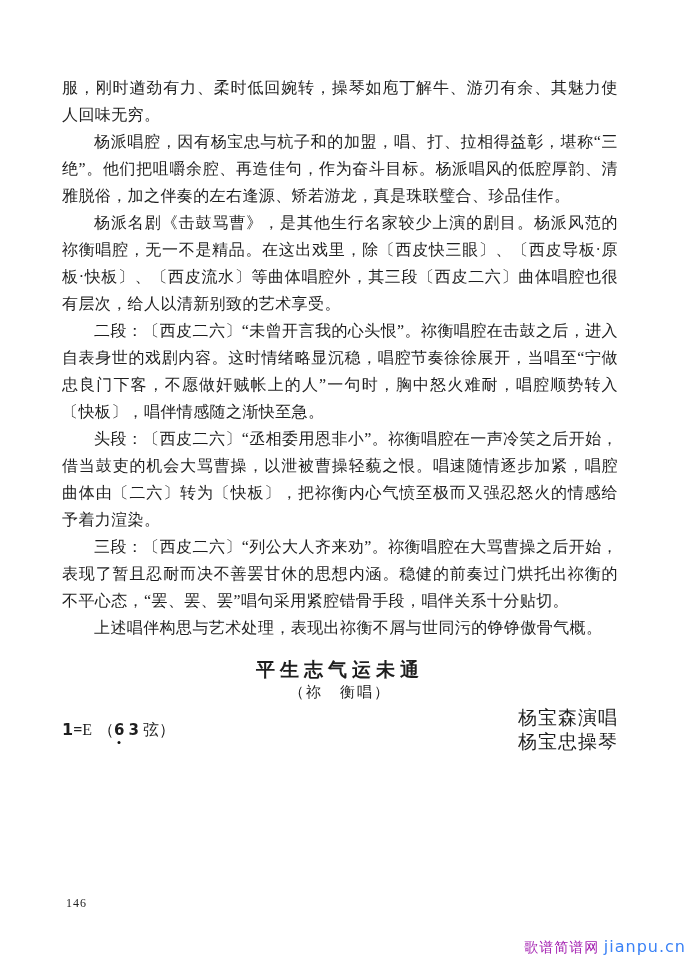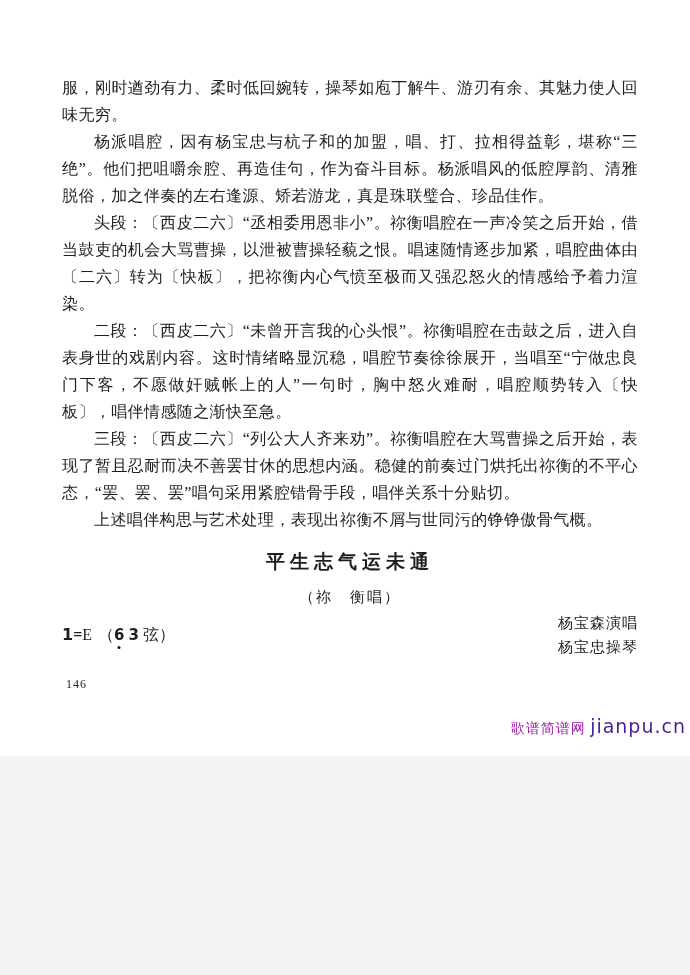--- a/index.html
+++ b/index.html
@@ -1,22 +1,22 @@
 <!DOCTYPE html>
 <html><head>
 <meta charset="utf-8">
 <style>
   html,body{margin:0;padding:0;background:#f3f3f1;}
   .page{
     position:relative;
-    width:690px;height:756px;
+    width:690px;height:975px;
     background:#ffffff;
     overflow:hidden;
     box-sizing:border-box;
-    padding:74px 52px 0 62px;
+    padding:74px 72px 0 62px;
     color:#1e1e1e;
     font-family:"Liberation Serif","DejaVu Serif",serif;
   }
   
   .body-text{
     margin:0;
     font-size:16px;
     line-height:27px;
     text-align:justify;
     text-indent:2em;
@@ -26,68 +26,69 @@
   .section-title{
     margin:27px 0 23px;
     text-align:center;
     font-size:20px;
     font-weight:bold;
     letter-spacing:5px;
   }
   
   .song-head{margin-top:16px;}
   .song-title{
-    margin:13px;
+    margin:0;
     text-align:center;
     font-size:19px;
     font-weight:bold;
     letter-spacing:5px;
   }
   .song-sub{
     margin-top:0;
     text-align:center;
     font-size:15px;
     letter-spacing:2px;
   }
   .meta-row{
     display:flex;
     justify-content:space-between;
     align-items:center;
     margin-top:4px;
   }
   .credits{
     text-align:right;
-    font-size:15px;
+    font-size:19px;
     line-height:24px;
     letter-spacing:1px;
   }
   .key-sig{font-size:16px;white-space:nowrap;}
   .key-sig .tonic{font-family:"DejaVu Sans","Liberation Sans",sans-serif;font-weight:bold;}
   .key-sig .eq{font-weight:bold;}
   .key-sig .pitch{margin-right:6px;}
   .key-sig .num{font-family:"DejaVu Sans","Liberation Sans",sans-serif;font-weight:bold;font-size:15px;}
   .low6{position:relative;display:inline-block;}
   .low6 .ud{position:absolute;left:50%;bottom:-5px;width:3px;height:3px;background:#111;border-radius:50%;transform:translateX(-50%);}
   
   .page-number{position:absolute;left:66px;bottom:64px;font-size:12px;letter-spacing:1px;}
   .watermark{position:absolute;right:4px;bottom:18px;font-size:14px;letter-spacing:1px;}
   .wm-gray{color:#a21caf;}
-  .wm-link{color:#4c1d95;text-decoration:none;font-family:"DejaVu Sans","Liberation Sans",sans-serif;font-size:19px;}
+  .wm-link{color:#3b82f6;text-decoration:none;font-family:"DejaVu Sans","Liberation Sans",sans-serif;font-size:16px;}
 </style>
 </head>
 <body>
 
 <div class="page">
 
   <p class="body-text no-indent">服，刚时遒劲有力、柔时低回婉转，操琴如庖丁解牛、游刃有余、其魅力使人回味无穷。</p>
   <p class="body-text">杨派唱腔，因有杨宝忠与杭子和的加盟，唱、打、拉相得益彰，堪称“三绝”。他们把咀嚼余腔、再造佳句，作为奋斗目标。杨派唱风的低腔厚韵、清雅脱俗，加之伴奏的左右逢源、矫若游龙，真是珠联璧合、珍品佳作。</p>
 
 
+  <p class="body-text">杨派名剧《击鼓骂曹》，是其他生行名家较少上演的剧目。杨派风范的祢衡唱腔，无一不是精品。在这出戏里，除〔西皮快三眼〕、〔西皮导板·原板·快板〕、〔西皮流水〕等曲体唱腔外，其三段〔西皮二六〕曲体唱腔也很有层次，给人以清新别致的艺术享受。</p>
+  <p class="body-text">二段：〔西皮二六〕“未曾开言我的心头恨”。祢衡唱腔在击鼓之后，进入自表身世的戏剧内容。这时情绪略显沉稳，唱腔节奏徐徐展开，当唱至“宁做忠良门下客，不愿做奸贼帐上的人”一句时，胸中怒火难耐，唱腔顺势转入〔快板〕，唱伴情感随之渐快至急。</p>
   <p class="body-text">头段：〔西皮二六〕“丞相委用恩非小”。祢衡唱腔在一声冷笑之后开始，借当鼓吏的机会大骂曹操，以泄被曹操轻藐之恨。唱速随情逐步加紧，唱腔曲体由〔二六〕转为〔快板〕，把祢衡内心气愤至极而又强忍怒火的情感给予着力渲染。</p>
-  <p class="body-text">二段：〔西皮二六〕“未曾开言我的心头恨”。祢衡唱腔在击鼓之后，进入自表身世的戏剧内容。这时情绪略显沉稳，唱腔节奏徐徐展开，当唱至“宁做忠良门下客，不愿做奸贼帐上的人”一句时，胸中怒火难耐，唱腔顺势转入〔快板〕，唱伴情感随之渐快至急。</p>
   <p class="body-text">三段：〔西皮二六〕“列公大人齐来劝”。祢衡唱腔在大骂曹操之后开始，表现了暂且忍耐而决不善罢甘休的思想内涵。稳健的前奏过门烘托出祢衡的不平心态，“罢、罢、罢”唱句采用紧腔错骨手段，唱伴关系十分贴切。</p>
   <p class="body-text">上述唱伴构思与艺术处理，表现出祢衡不屑与世同污的铮铮傲骨气概。</p>
 
   <div class="song-head">
     <h3 class="song-title">平生志气运未通</h3>
     <div class="song-sub">（祢　衡唱）</div>
 
     <div class="meta-row">
       <div class="key-sig">
         <span class="tonic">1</span><span class="eq">=</span><span class="pitch">E</span><span>（</span><span class="low6 num"><span>6</span><i class="ud"></i></span>&nbsp;<span class="num">3</span>&nbsp;<span>弦</span><span>）</span>

